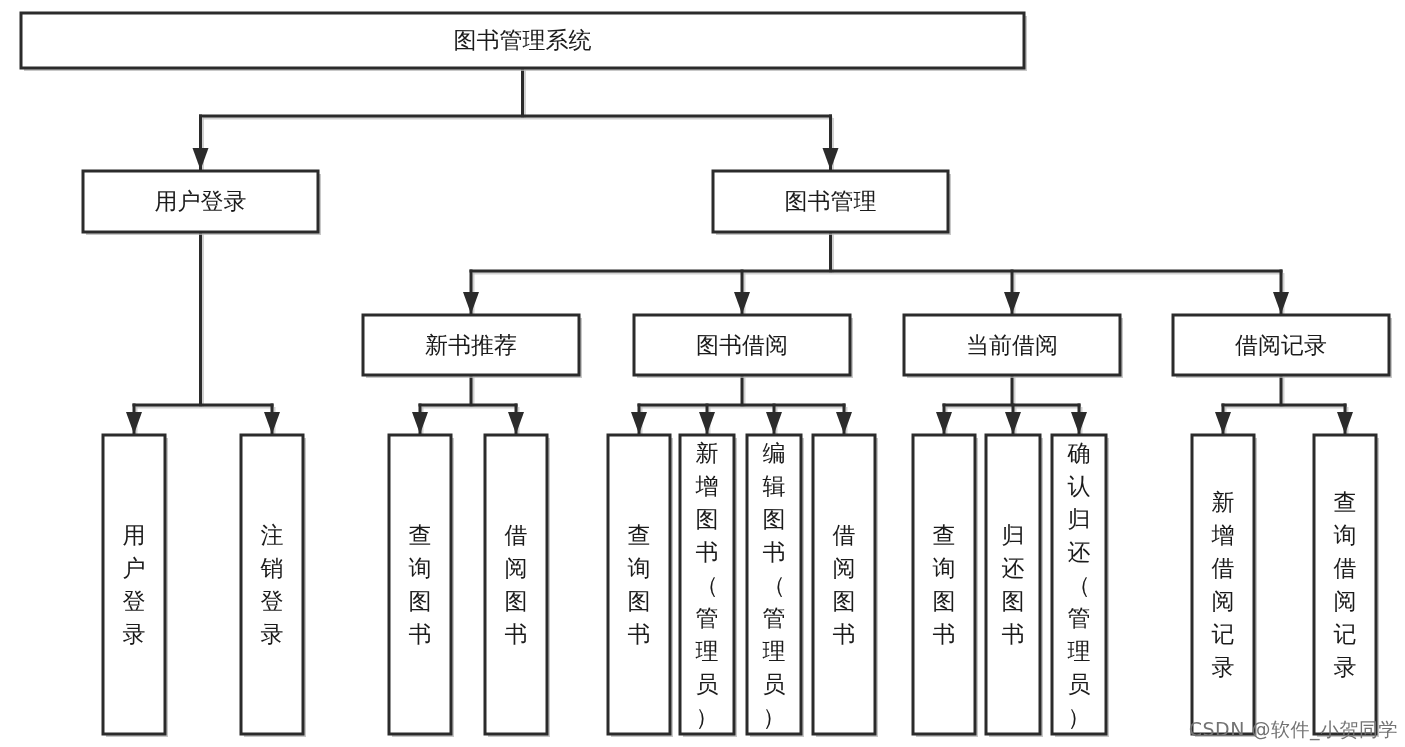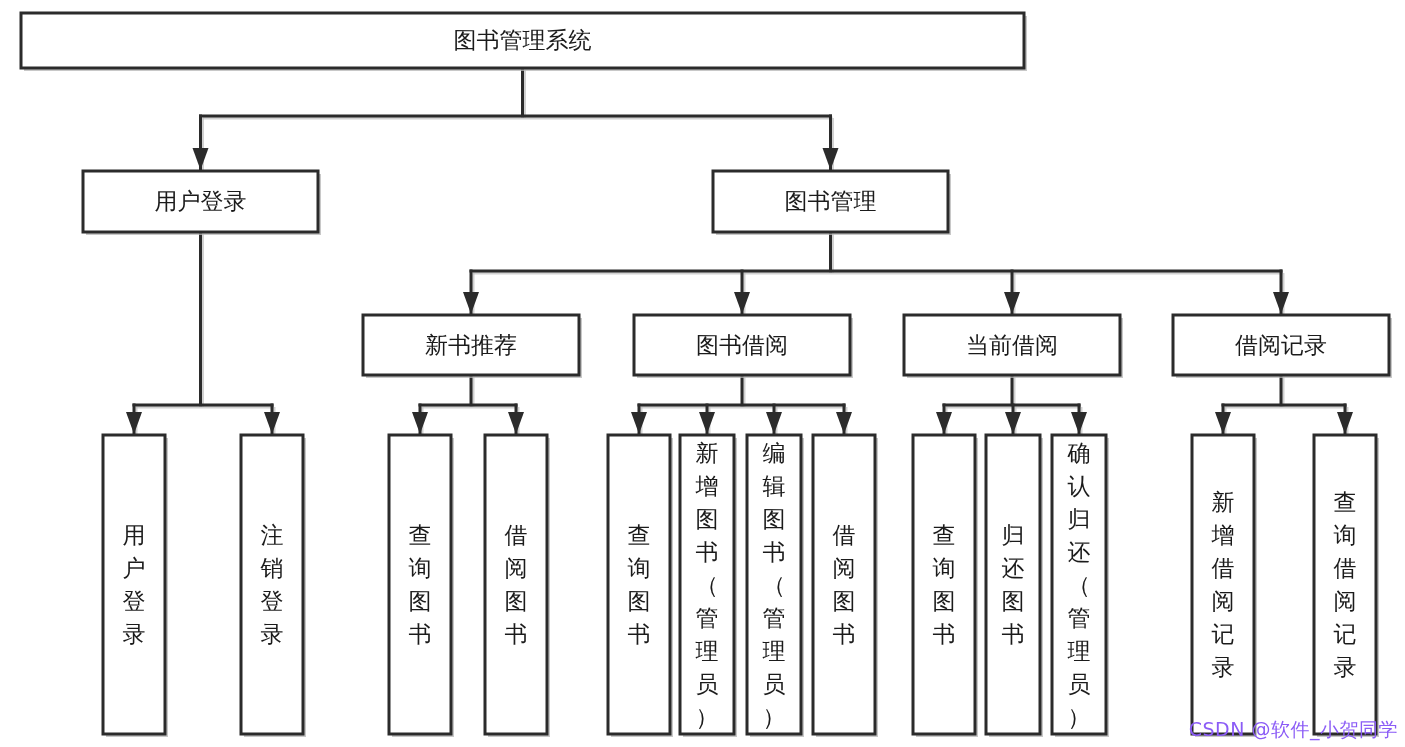--- a/index.html
+++ b/index.html
@@ -65,21 +65,21 @@
     font-size: 23px;
     fill: #1b1b1b;
     text-anchor: middle;
   }
   .watermark {
     position: absolute;
     right: 8px;
     bottom: 4px;
     font-family: "DejaVu Sans", "Liberation Sans", sans-serif;
     font-size: 19px;
-    color: #8b5cf6;
+    color: #737373;
     letter-spacing: .5px;
     white-space: nowrap;
     pointer-events: none;
   }
 </style>
 </head>
 <body>
 
 <div id="diagram-root">
   <svg class="diagram" viewBox="0 0 1405 747" xmlns="http://www.w3.org/2000/svg">

